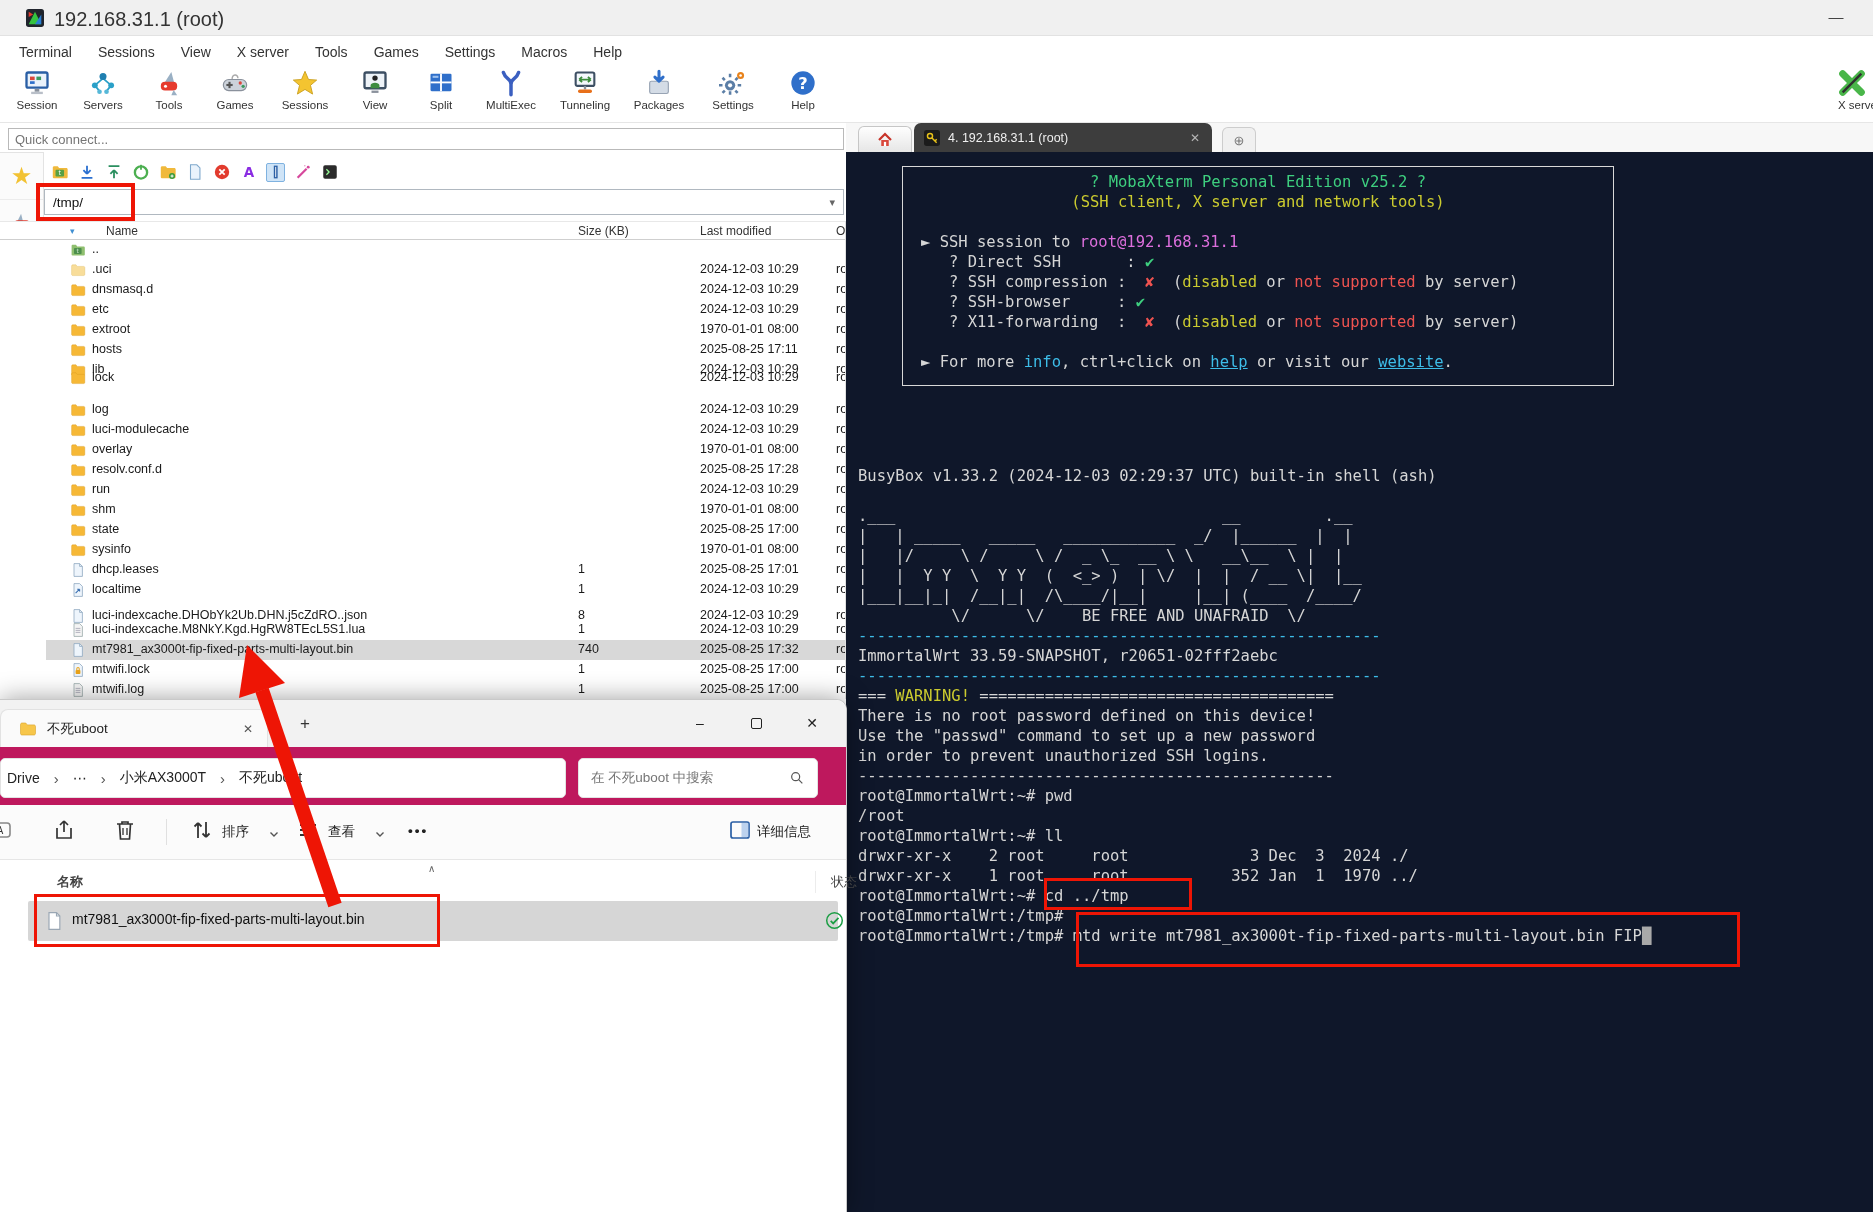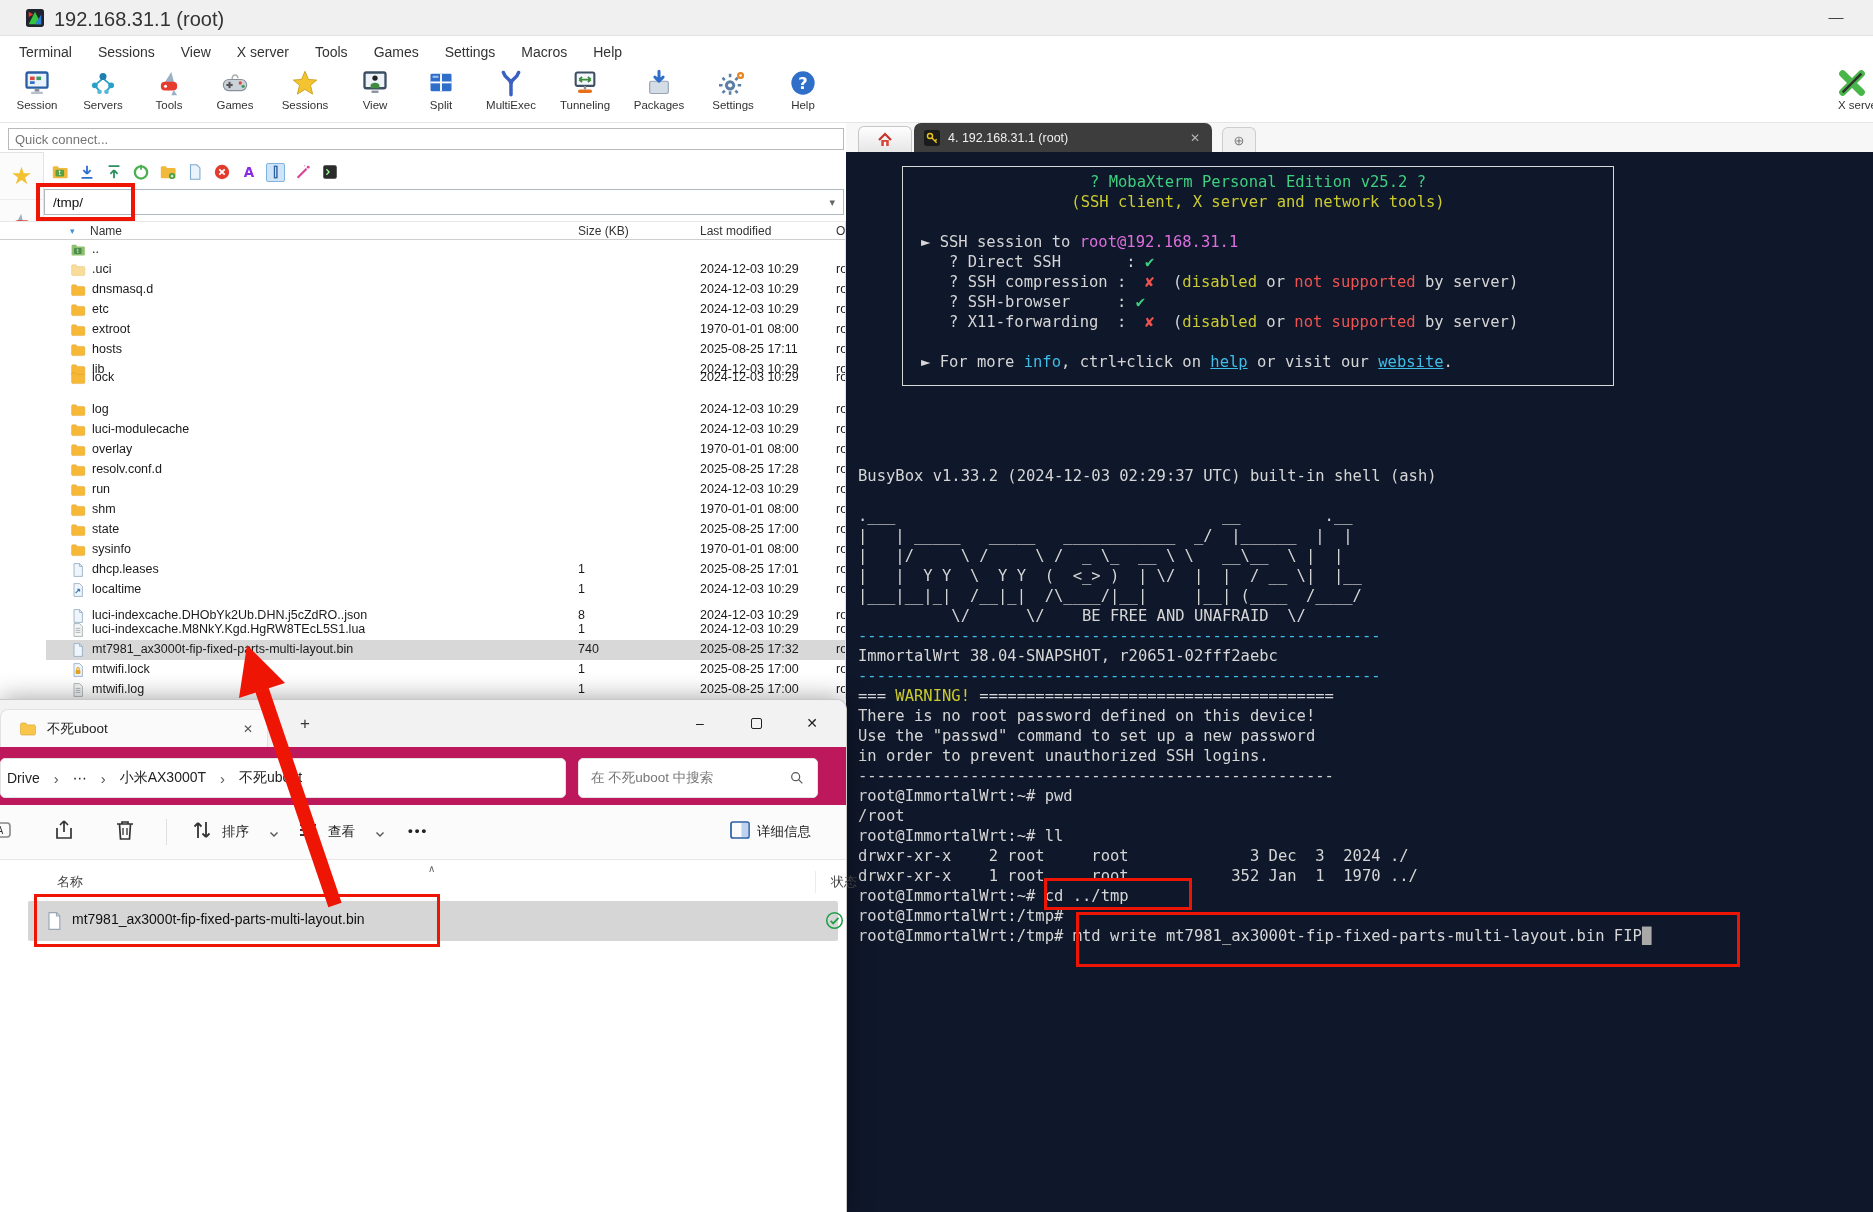--- a/index.html
+++ b/index.html
@@ -131,21 +131,21 @@
 
   .exp-toolbar { position:absolute; left:0; top:105px; width:100%; height:54px; background:#fbfbfb; }
   .exp-tbi { position:absolute; top:13px; width:28px; height:28px; }
   .exp-tbi svg { width:24px; height:24px; }
   .exp-tb-label { position:absolute; top:18px; font-size:13.5px; color:#222; white-space:nowrap; }
   .exp-chev { position:absolute; top:23px; width:12px; height:12px; }
   .exp-sep-v { position:absolute; top:14px; width:1px; height:26px; background:#e0e0e0; }
   .exp-hline { position:absolute; left:0; top:159px; width:100%; height:1px; background:#e6e6e6; }
 
   .exp-colrow { position:absolute; left:0; top:163px; width:100%; height:36px; font-size:13px; color:#444; }
-  .exp-colname { position:absolute; left:57px; top:10px; }
+  .exp-colname { position:absolute; left:57px; top:10px;font-weight:bold; }
   .exp-colasc { position:absolute; left:428px; top:0px; color:#666; font-size:10px; }
   .exp-colstatus { position:absolute; left:831px; top:10px; white-space:nowrap; }
   .exp-coldiv { position:absolute; left:815px; top:8px; width:1px; height:22px; background:#ececec; }
 
   .exp-filerow { position:absolute; left:28px; top:201px; width:810px; height:40px;
     background:#d6d6d6; border-radius:2px; }
   .exp-filerow .pico { position:absolute; left:16px; top:9px; width:20px; height:22px; }
   .exp-filerow .nm { position:absolute; left:44px; top:10px; font-size:14px; color:#111; white-space:nowrap; }
   .exp-filerow .st { position:absolute; left:797px; top:10px; width:19px; height:19px; }
 
@@ -395,21 +395,21 @@
       </span>
     </div>
 
   <div class="abs mx-path">
     <span class="mx-path-text">/tmp/</span>
     <span class="mx-path-caret">▾</span>
   </div>
 
   <div class="abs mx-cols">
     <span class="sorttri">▾</span>
-    <span class="colh" style="left:90px">Name</span>
+    <span class="colh" style="left:106px">Name</span>
     <span class="colh" style="left:578px">Size (KB)</span>
     <span class="colh" style="left:700px">Last modified</span>
     <span class="colh" style="left:836px">O</span>
   </div>
 
   <div class="abs mx-files" id="filelist">
       <div class="frow" style="top: 0px;">
         <span class="fico"><svg viewBox="0 0 20 20">
             <path d="M2 5c0-.8.6-1.5 1.5-1.5h4l1.5 2h8c.8 0 1.5.7 1.5 1.5V15.5c0 .8-.7 1.5-1.5 1.5h-13C2.6 17 2 16.3 2 15.5Z" fill="#8fbf6f"></path>
             <rect x="5" y="7.5" width="9.5" height="7.5" rx="1" fill="#4c8f4c"></rect>
@@ -668,21 +668,21 @@
         <div class="tline"><span class="c-fg"></span></div>
         <div class="tline"><span class="c-fg">BusyBox v1.33.2 (2024-12-03 02:29:37 UTC) built-in shell (ash)</span></div>
         <div class="tline"><span class="c-fg"></span></div>
         <div class="tline"><span class="c-fg">.___                                   __         .__   </span></div>
         <div class="tline"><span class="c-fg">|   | _____   _____   ____________  _/  |______  |  |  </span></div>
         <div class="tline"><span class="c-fg">|   |/     \ /     \ /  _ \_  __ \ \   __\__  \ |  |  </span></div>
         <div class="tline"><span class="c-fg">|   |  Y Y  \  Y Y  (  &lt;_&gt; )  | \/  |  |  / __ \|  |__</span></div>
         <div class="tline"><span class="c-fg">|___|__|_|  /__|_|  /\____/|__|     |__| (____  /____/</span></div>
         <div class="tline"><span class="c-fg">          \/      \/    BE FREE AND UNAFRAID  \/      </span></div>
         <div class="tline"><span class="c-cyan">--------------------------------------------------------</span></div>
-        <div class="tline"><span class="c-fg">ImmortalWrt 38.04-SNAPSHOT, r20651-02fff2aebc</span></div>
+        <div class="tline"><span class="c-fg">ImmortalWrt 33.59-SNAPSHOT, r20651-02fff2aebc</span></div>
         <div class="tline"><span class="c-cyan">--------------------------------------------------------</span></div>
         <div class="tline"><span class="c-fg">=== </span><span class="c-yellow">WARNING!</span><span class="c-fg"> ======================================</span></div>
         <div class="tline"><span class="c-fg">There is no root password defined on this device!</span></div>
         <div class="tline"><span class="c-fg">Use the "passwd" command to set up a new password</span></div>
         <div class="tline"><span class="c-fg">in order to prevent unauthorized SSH logins.</span></div>
         <div class="tline"><span class="c-fg">---------------------------------------------------</span></div>
         <div class="tline"><span class="c-fg">root@ImmortalWrt:~# pwd</span></div>
         <div class="tline"><span class="c-fg">/root</span></div>
         <div class="tline"><span class="c-fg">root@ImmortalWrt:~# ll</span></div>
         <div class="tline"><span class="c-fg">drwxr-xr-x    2 root     root             3 Dec  3  2024 ./</span></div>

